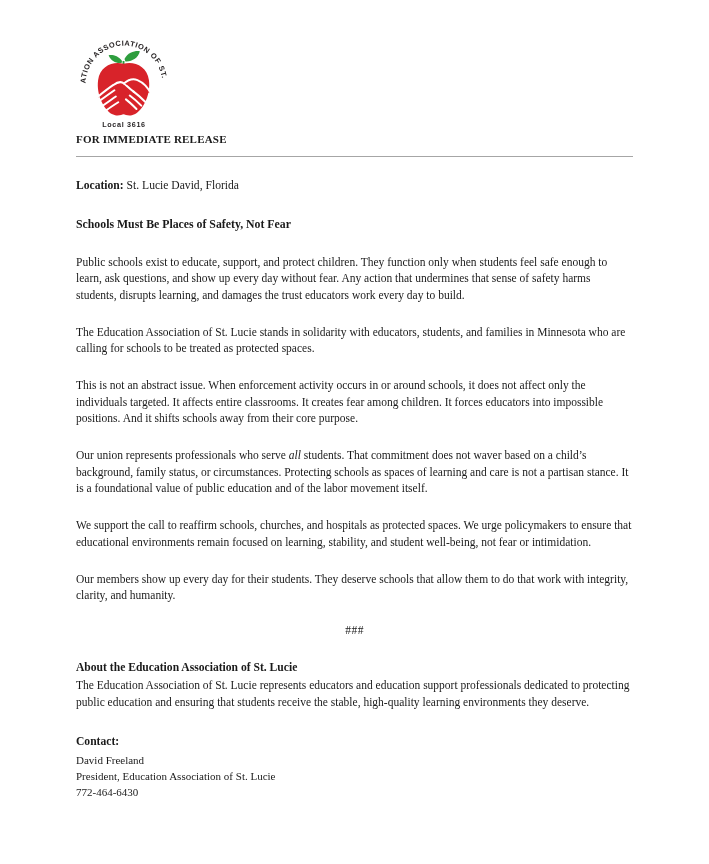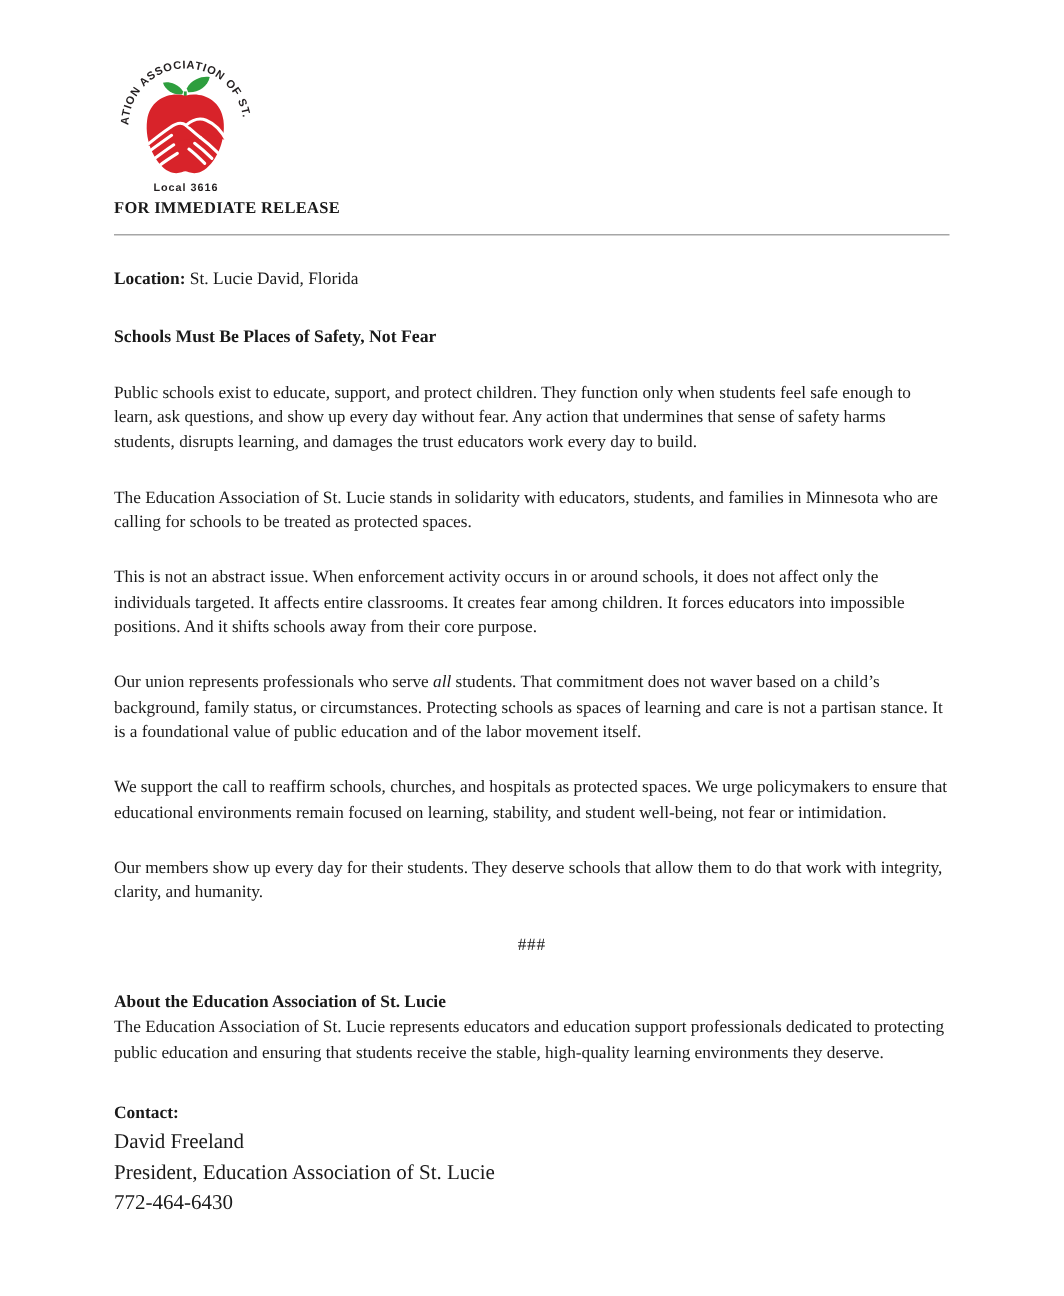--- a/index.html
+++ b/index.html
@@ -97,21 +97,21 @@
     margin: 0 0 24px 0;
   }
 
   .contact-head {
     font-size: 11.6px;
     font-weight: bold;
     line-height: 1.42;
     margin: 0 0 1px 0;
   }
   .contact-line {
-    font-size: 14px;
+    font-size: 11px;
     line-height: 1.47;
     margin: 0;
   }
 </style>
 </head>
 <body>
 
 <div class="page">
 
   <div class="logo-block">

